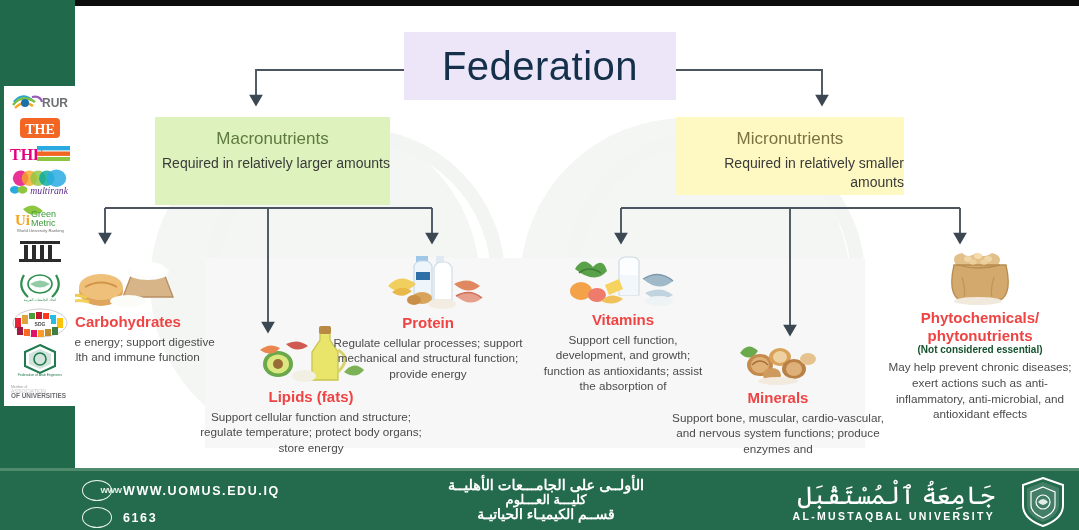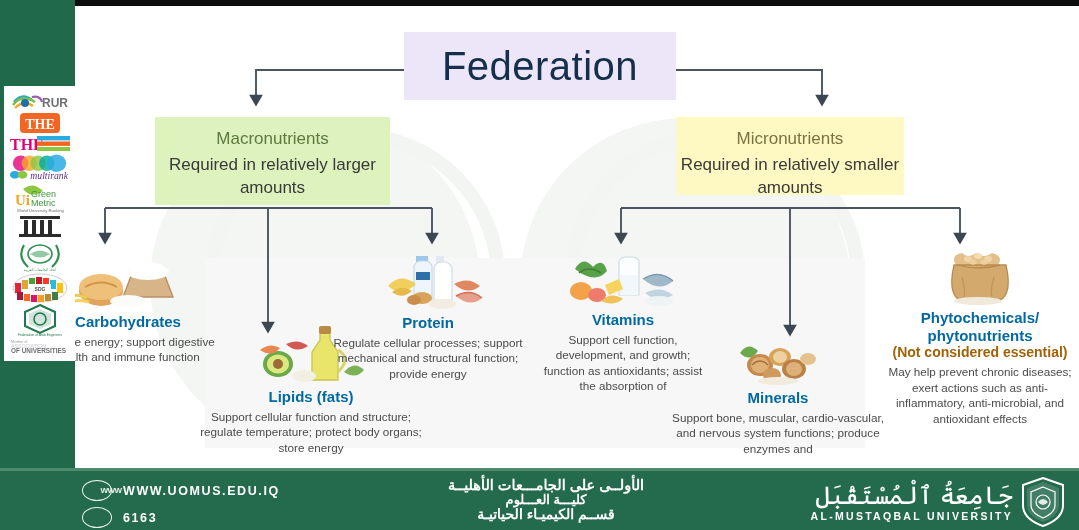--- a/index.html
+++ b/index.html
@@ -45,21 +45,21 @@
 
   
   .sidebar {
     position: absolute; left: 0; top: 0; width: 75px; height: 530px;
     background: #206a4b; z-index: 6;
   }
   .badge-rail {
     position: absolute; left: 4px; top: 86px; width: 71px;
     background: #ffffff;
     padding: 4px 2px 8px 2px;
-    display: flex; flex-direction: column; align-items: center; 
+    display: flex; flex-direction: column; align-items: center; gap: 5px;
     z-index: 7;
   }
   .badge { width: 62px; display: flex; align-items: center; justify-content: center; }
 
   
   .node-root {
     position: absolute; left: 404px; top: 32px; width: 272px; height: 68px;
     background: #ece6f8;
     display: flex; align-items: center; justify-content: center;
     z-index: 3;
@@ -67,34 +67,34 @@
   .node-root .t {
     font-size: 40px; color: #15304a; letter-spacing: .5px; line-height: 1;
   }
 
   
   .cat {
     position: absolute; z-index: 3; text-align: center;
     padding-top: 12px;
   }
   .cat .title { font-size: 17px; color: #4b5a3a; margin-bottom: 5px; }
-  .cat .sub   { font-size: 17px; color: #3a3a3a; line-height: 1.35; }
+  .cat .sub   { font-size: 14px; color: #3a3a3a; line-height: 1.35; text-align: right; }
   .cat-macro  { left: 155px; top: 117px; width: 235px; height: 88px; background: #ddf2bd; }
   .cat-macro .title { color: #5d7a3f; }
   .cat-micro  { left: 676px; top: 117px; width: 228px; height: 78px; background: #fef9c3; }
   .cat-micro .title { color: #7c7142; }
 
   
   .leaf { position: absolute; text-align: center; z-index: 3; }
   .leaf .art { font-size: 0; line-height: 0; margin: 0 auto 4px auto; }
   .leaf .name {
-    font-size: 15px; font-weight: bold; color: #0369a1; line-height: 1.18;
+    font-size: 15px; font-weight: bold; color: #ef4444; line-height: 1.18;
   }
   .leaf .name2 {
-    font-size: 14px; font-weight: bold; color: #a16207; line-height: 1.2;
+    font-size: 10px; font-weight: bold; color: #14532d; line-height: 1.2;
   }
   .leaf .desc {
     font-size: 11.7px; color: #4b4b4b; line-height: 1.33; margin-top: 3px;
   }
 
   .leaf-carb  { left: 38px;  top: 247px; width: 180px; }
   .leaf-lipid { left: 196px; top: 320px; width: 230px; }
   .leaf-prot  { left: 330px; top: 248px; width: 196px; }
   .leaf-vit   { left: 537px; top: 245px; width: 172px; }
   .leaf-min   { left: 662px; top: 335px; width: 232px; }
@@ -123,21 +123,21 @@
   .f-arabic {
     position: absolute; left: 356px; top: 6px; width: 380px;
     text-align: center; color: #ffffff; direction: rtl;
   }
   .f-ar1 { font-size: 14.5px; font-weight: bold; letter-spacing: .5px; }
   .f-ar2 { font-size: 13px;  font-weight: bold; margin-top: -1px; }
   .f-ar3 { font-size: 14px;  font-weight: bold; margin-top: -1px; }
 
   .f-brand {
     position: absolute; right: 14px; top: 6px;
-    display: flex; align-items: center; gap: 8px;
+    display: flex; align-items: center; gap: 26px;
   }
   .f-brand-txt { text-align: right; color: #ffffff; }
   .f-brand-ar { font-size: 25px; line-height: 1; letter-spacing: 1px; }
   .f-brand-en { font-size: 10.5px; font-weight: bold; letter-spacing: 2.3px; margin-top: 2px; }
   .f-crest {
     width: 44px; height: 50px; position: relative;
   }
 </style>
 </head>
 <body>

